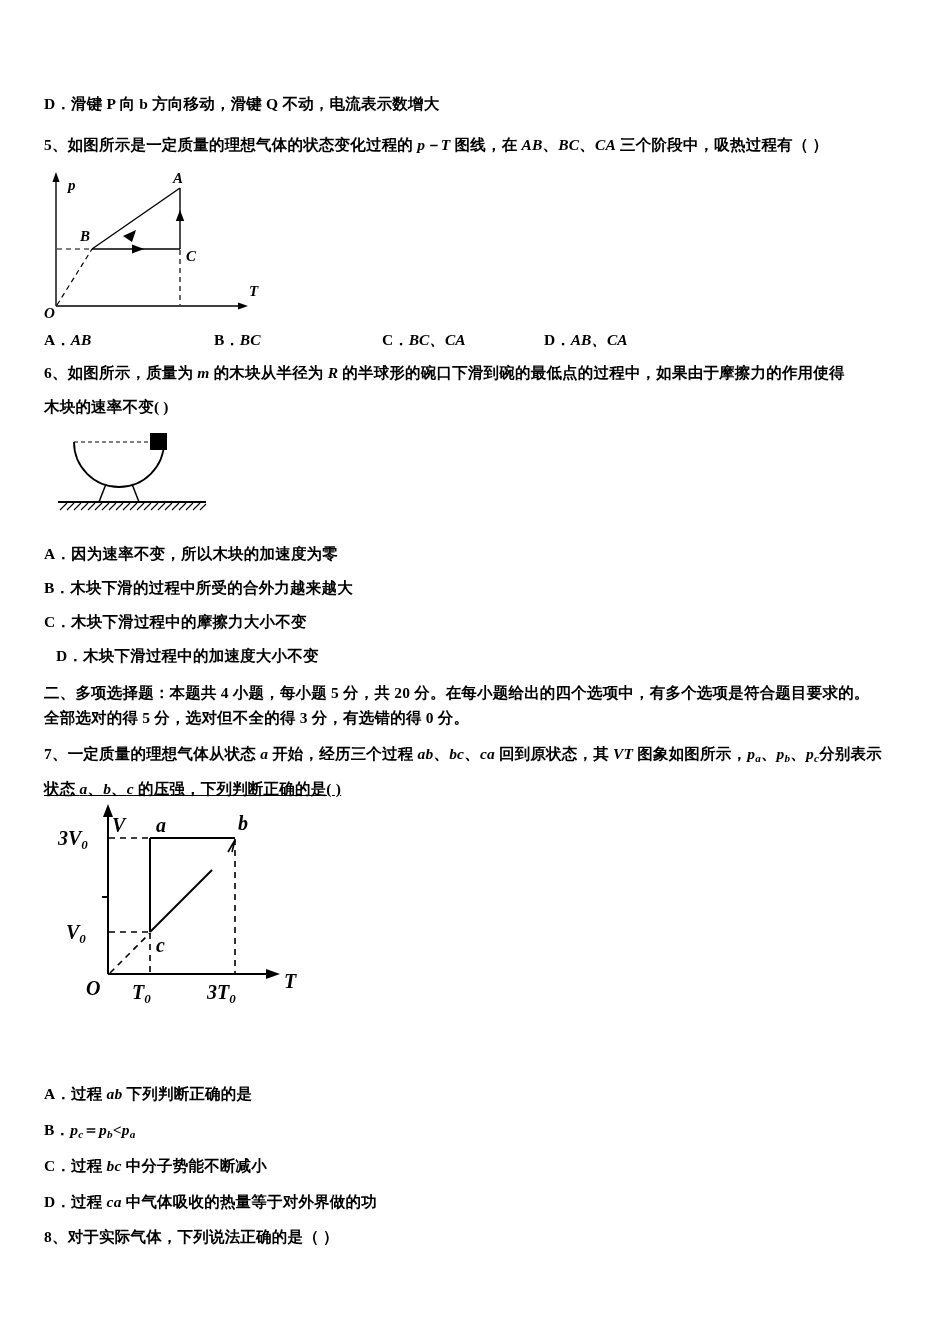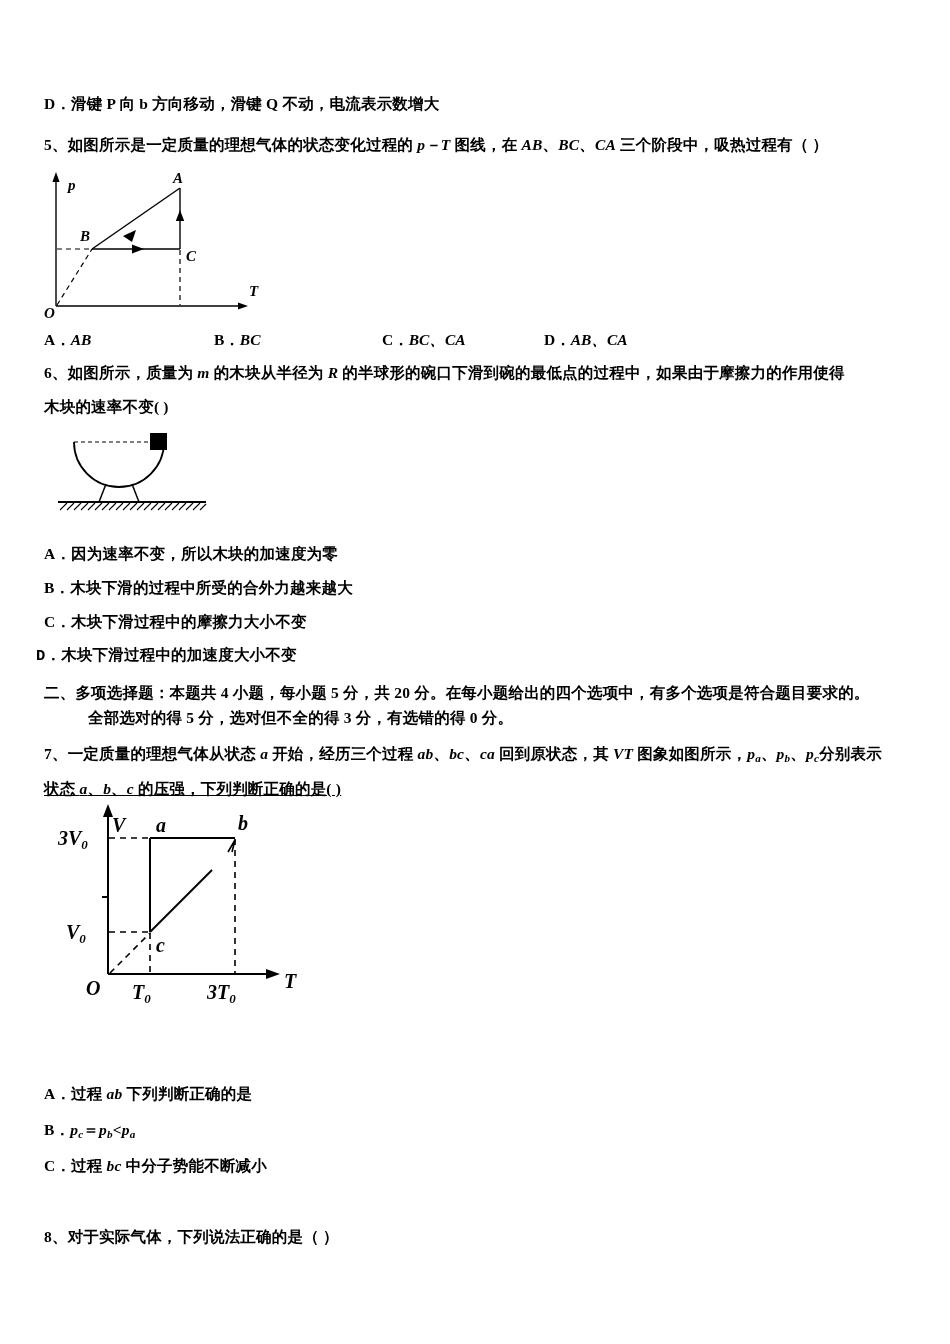--- a/index.html
+++ b/index.html
@@ -137,24 +137,24 @@
         <line x1="142" y1="80" x2="149" y2="73"></line>
           <line x1="149" y1="80" x2="156" y2="73"></line>
         <line x1="156" y1="80" x2="162" y2="74"></line>
       </g>
     </svg>
   </div>
 
   <div class="line" style="left:44px; top:545px;"><span>A．</span><span>因为速率不变，所以木块的加速度为零</span></div>
   <div class="line" style="left:44px; top:579px;"><span>B．</span><span>木块下滑的过程中所受的合外力越来越大</span></div>
   <div class="line" style="left:44px; top:613px;"><span>C．</span><span>木块下滑过程中的摩擦力大小不变</span></div>
-  <div class="line" style="left:36px; top:647px;font-family:Liberation Mono, monospace;"><span>D．</span><span>木块下滑过程中的加速度大小不变</span></div>
+  <div class="line" style="left:56px; top:647px;"><span>D．</span><span>木块下滑过程中的加速度大小不变</span></div>
 
   <div class="line" style="left:44px; top:684px;">二、多项选择题：本题共 4 小题，每小题 5 分，共 20 分。在每小题给出的四个选项中，有多个选项是符合题目要求的。</div>
-  <div class="line" style="left:44px; top:709px;margin-left:44px;">全部选对的得 5 分，选对但不全的得 3 分，有选错的得 0 分。</div>
+  <div class="line" style="left:44px; top:709px;">全部选对的得 5 分，选对但不全的得 3 分，有选错的得 0 分。</div>
 
   <div class="line" style="left:44px; top:745px;">
     <span>7、一定质量的理想气体从状态 </span><span class="ital">a</span><span> 开始，经历三个过程 </span><span class="ital">ab</span><span>、</span><span class="ital">bc</span><span>、</span><span class="ital">ca</span><span> 回到原状态，其 </span><span class="ital">VT</span><span> 图象如图所示，</span><span class="ital">p</span><span class="sub">a</span><span>、</span><span class="ital">p</span><span class="sub">b</span><span>、</span><span class="ital">p</span><span class="sub">c</span><span>分别表示</span>
   </div>
   <div class="line" style="left:44px; top:780px;text-decoration:underline;">
     <span>状态 </span><span class="ital">a</span><span>、</span><span class="ital">b</span><span>、</span><span class="ital">c</span><span> 的压强，下列判断正确的是(        )</span>
   </div>
 
   <div class="fig" id="fig-vt">
     <svg width="300" height="230" viewBox="0 0 300 230">
@@ -200,16 +200,19 @@
 
   <div class="line" style="left:44px; top:1085px;">
     <span>A．</span><span>过程 </span><span class="ital">ab</span><span> 下列判断正确的是</span>
   </div>
   <div class="line" style="left:44px; top:1121px;">
     <span>B．</span><span class="ital">p</span><span class="sub">c</span><span>＝</span><span class="ital">p</span><span class="sub">b</span><span>&lt;</span><span class="ital">p</span><span class="sub">a</span>
   </div>
   <div class="line" style="left:44px; top:1157px;">
     <span>C．</span><span>过程 </span><span class="ital">bc</span><span> 中分子势能不断减小</span>
   </div>
+  <div class="line" style="left:44px; top:1193px;">
+    <span>D．</span><span>过程 </span><span class="ital">ca</span><span> 中气体吸收的热量等于对外界做的功</span>
+  </div>
 
   <div class="line" style="left:44px; top:1228px;">8、对于实际气体，下列说法正确的是（        ）</div>
 
 </div>
 
 </body></html>

